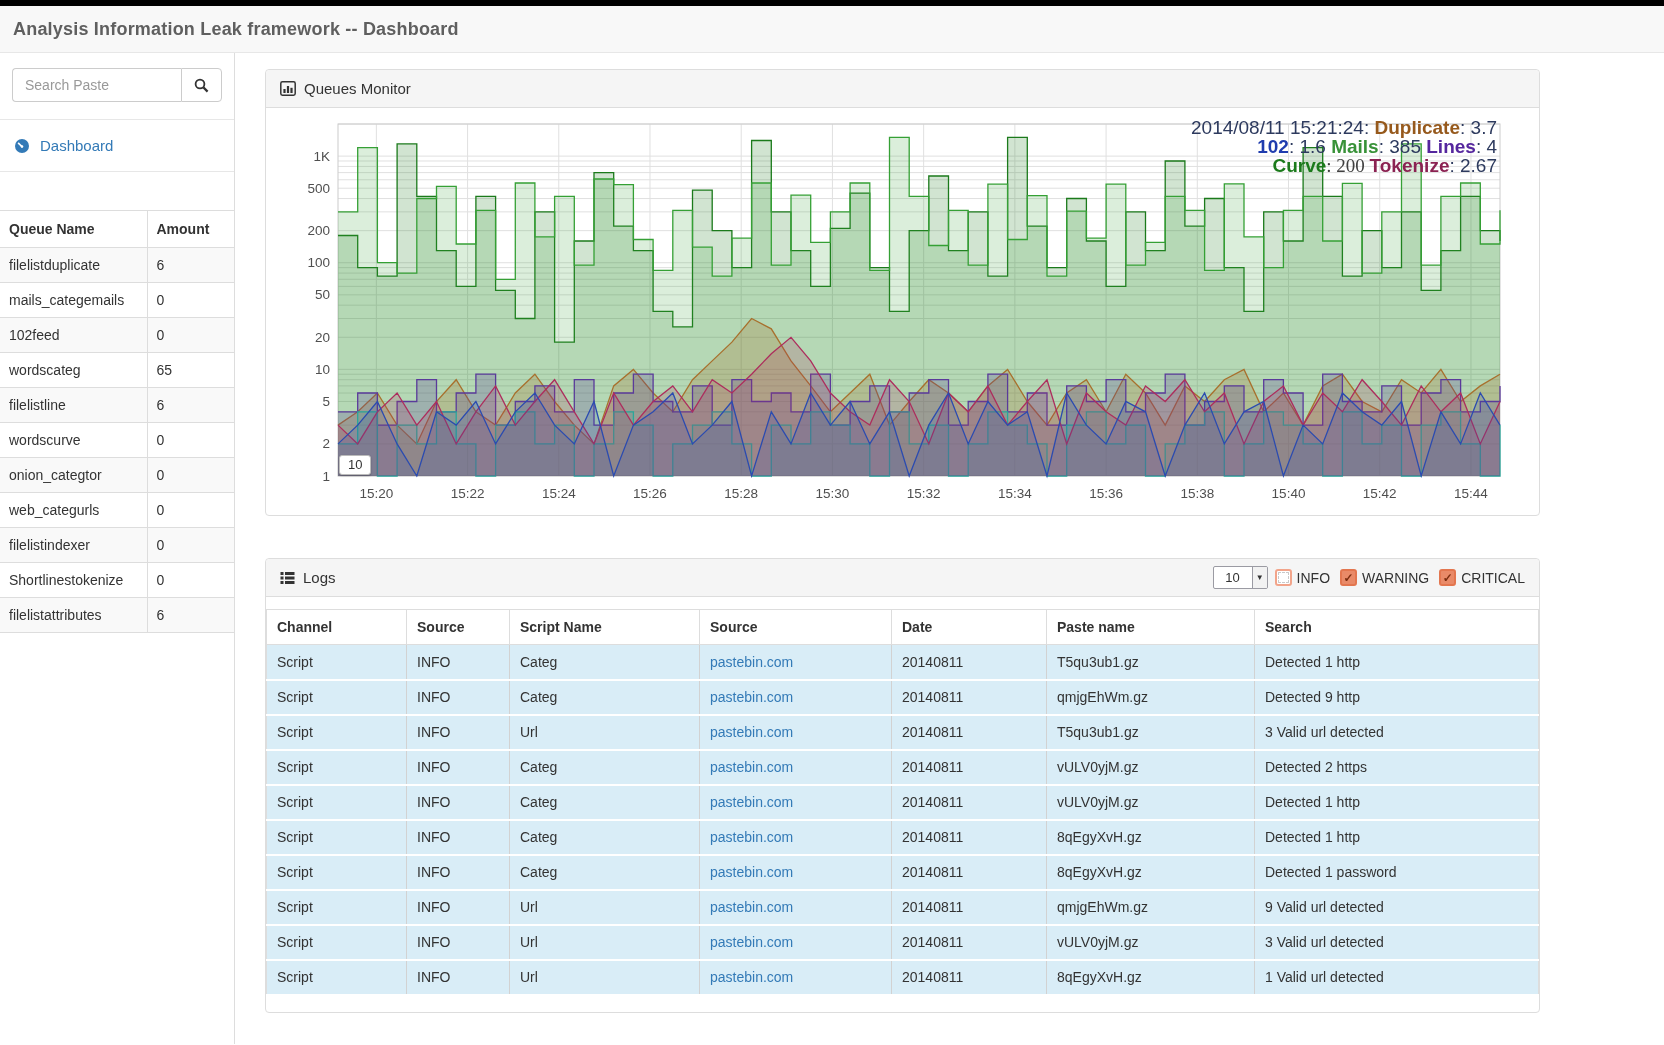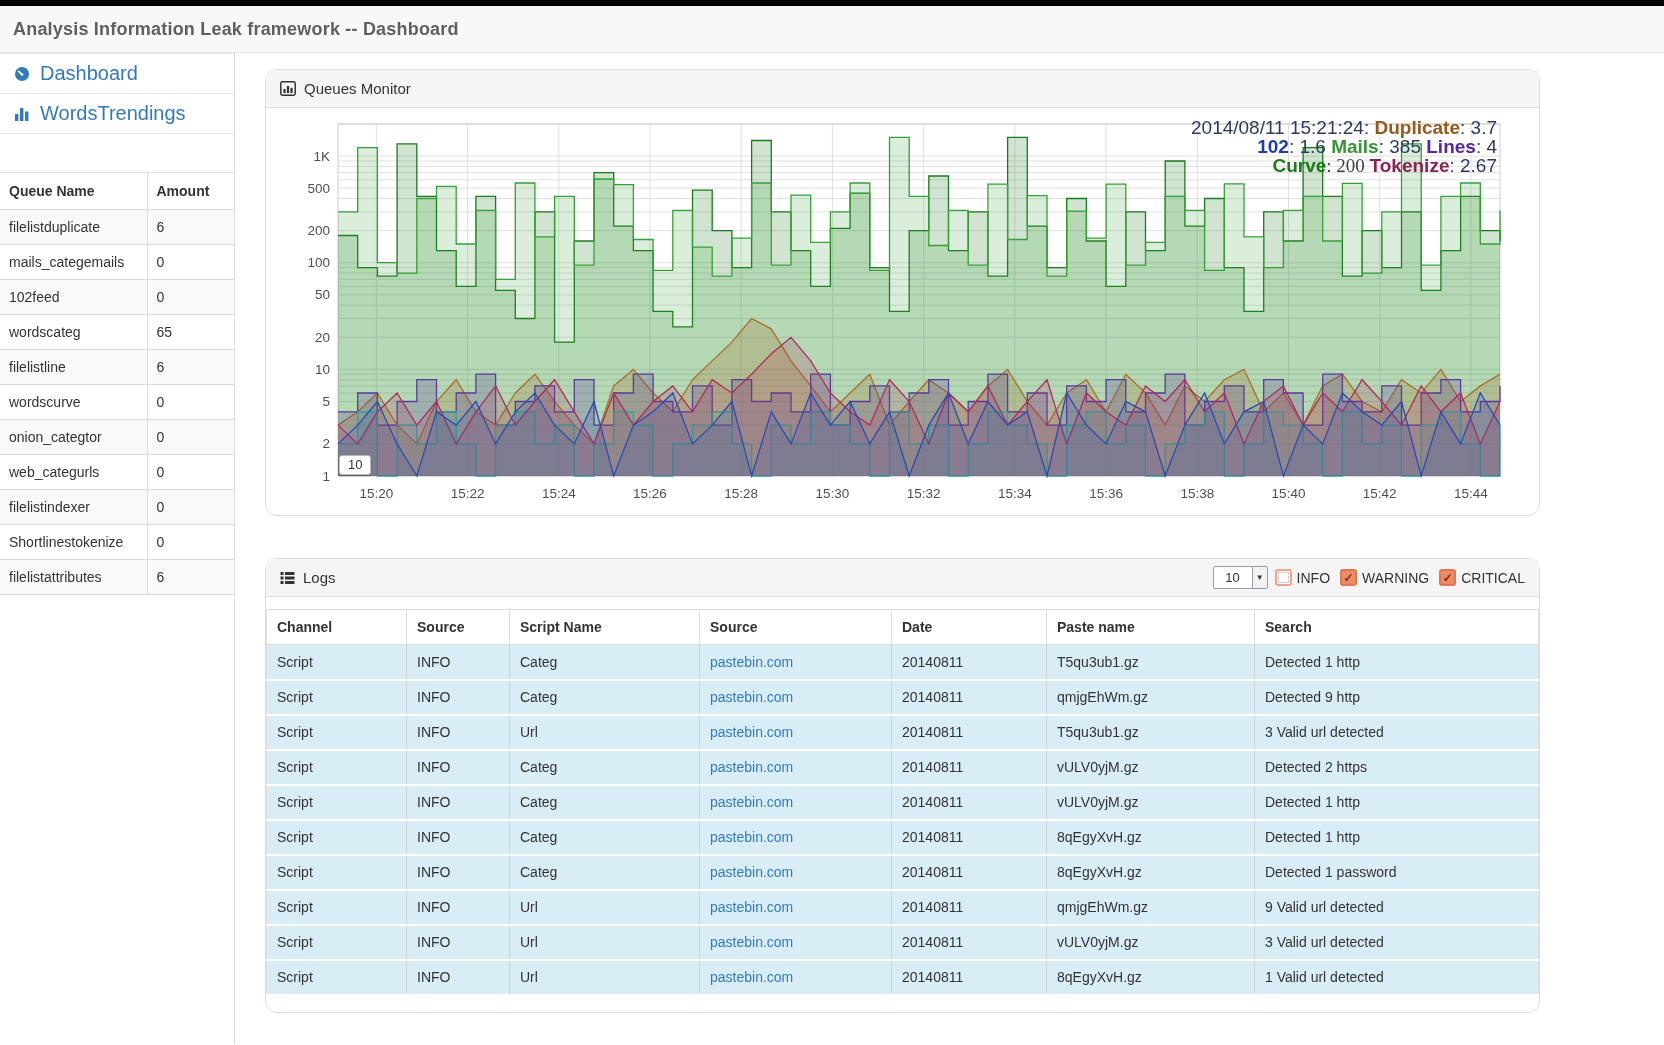--- a/index.html
+++ b/index.html
@@ -22,36 +22,36 @@
     flex:1; height:34px; border:1px solid #ccc; border-right:none; border-radius:4px 0 0 4px;
     padding:6px 12px; font-size:14px; color:#555; outline:none; min-width:0;
     font-family:"Liberation Sans", sans-serif;
   }
   .search-input::placeholder { color:#999; opacity:1; }
   .search-btn {
     width:41px; height:34px; background:#fff; border:1px solid #ccc; border-radius:0 4px 4px 0;
     display:flex; align-items:center; justify-content:center; cursor:pointer; padding:0;
   }
   .nav-item {
-    display:flex; align-items:center; gap:10px; padding:8px 14px;
-    border-top:1px solid #e7e7e7; color:#337ab7; font-size:20px; text-decoration:none; cursor:pointer;
+    display:flex; align-items:center; gap:10px; padding:17px 14px;
+    border-top:1px solid #e7e7e7; color:#337ab7; font-size:15px; text-decoration:none; cursor:pointer;
   }
   .nav-item:last-of-type { border-bottom:1px solid #e7e7e7; }
 
   .queue-table { width:100%; border-collapse:collapse; margin-top:38px; font-size:14px; }
   .queue-table th {
     text-align:left; font-weight:700; color:#333; padding:10px 8px 10px 9px;
     border-top:1px solid #ddd; border-bottom:1px solid #ddd;
   }
   .queue-table th:first-child, .queue-table td:first-child { width:147px; border-right:1px solid #ddd; }
   .queue-table td { padding:9px 8px 9px 9px; border-bottom:1px solid #ddd; color:#333; }
   .queue-table tbody tr:nth-child(odd) { background:#f9f9f9; }
 
   .main { flex:1; padding:16px 124px 0 30px; }
-  .panel { border:1px solid #ddd; border-radius:12px; background:#fff; }
+  .panel { border:1px solid #ddd; border-radius:4px; background:#fff; }
   .panel-heading {
     background:#f5f5f5; border-bottom:1px solid #ddd; border-radius:4px 4px 0 0;
     padding:9px 14px; font-size:15px; color:#333; display:flex; align-items:center; gap:8px;
     height:38px;
   }
   .panel-queues { margin-bottom:42px; }
 
   .chart-wrap { position:relative; padding:6px 10px 2px 12px; }
   .chart-tooltip {
     position:absolute; top:10px; right:42px; font-size:19px; line-height:19px;
@@ -106,36 +106,37 @@
 <body>
 
 <div class="top-edge"></div>
 
 <header class="page-header">
   <h1>Analysis Information Leak framework -- Dashboard</h1>
 </header>
 
 <div class="layout">
   <aside class="sidebar">
+    <div class="search-group">
+      <input class="search-input" type="text" placeholder="Search Paste" style="">
+      <button class="search-btn">
+        <svg width="15" height="15" viewBox="0 0 15 15">
+          <circle cx="6" cy="6" r="4.4" fill="none" stroke="#333" stroke-width="1.8"></circle>
+          <line x1="9.4" y1="9.4" x2="13.6" y2="13.6" stroke="#333" stroke-width="2.2"></line>
+        </svg>
+      </button>
+    </div>
     <nav>
       <a class="nav-item">
         <svg width="16" height="16" viewBox="0 0 16 16">
           <circle cx="8" cy="8" r="7" fill="#337ab7"></circle>
           <line x1="8" y1="8.6" x2="4.1" y2="4.9" stroke="#fff" stroke-width="1.6"></line>
           <circle cx="8" cy="8.6" r="1.3" fill="#fff"></circle>
         </svg>
         <span>Dashboard</span>
-      </a>
-      <a class="nav-item">
-        <svg width="16" height="16" viewBox="0 0 16 16">
-          <rect x="1" y="8" width="3.4" height="7" fill="#337ab7"></rect>
-          <rect x="6" y="2" width="3.4" height="13" fill="#337ab7"></rect>
-          <rect x="11" y="5.5" width="3.4" height="9.5" fill="#337ab7"></rect>
-        </svg>
-        <span>WordsTrendings</span>
       </a>
     </nav>
     <table class="queue-table" id="queue-table">
         <thead>
           <tr>
             <th>Queue Name</th>
             <th>Amount</th>
           </tr>
         </thead>
         <tbody>

